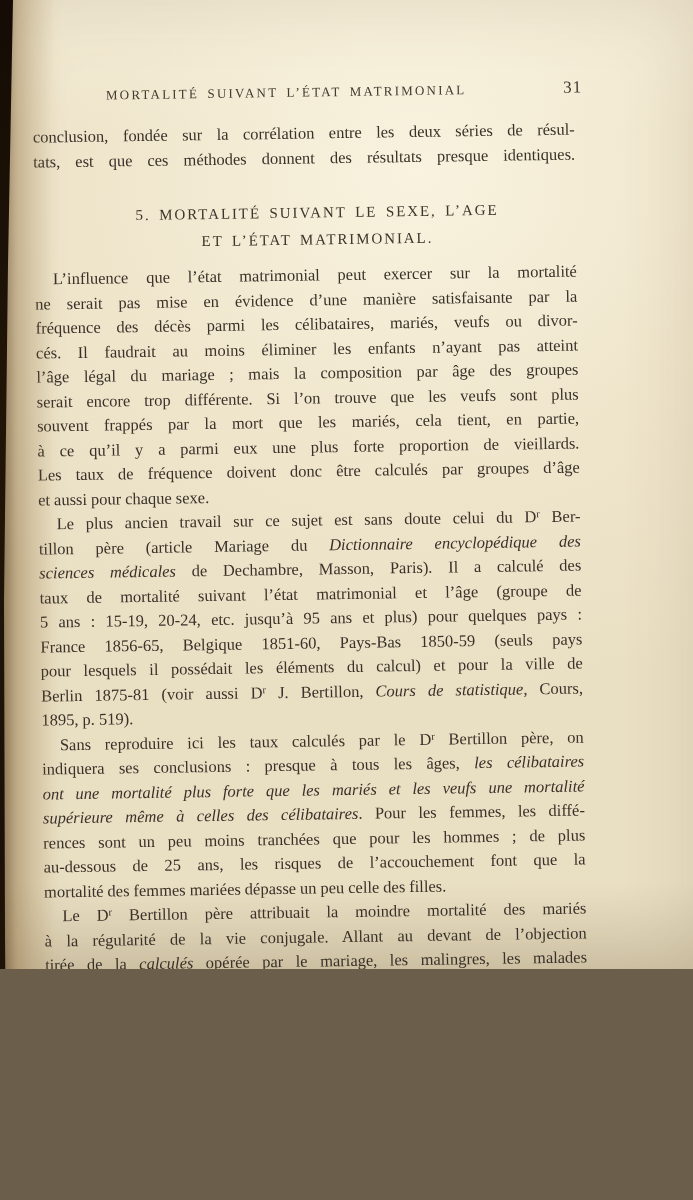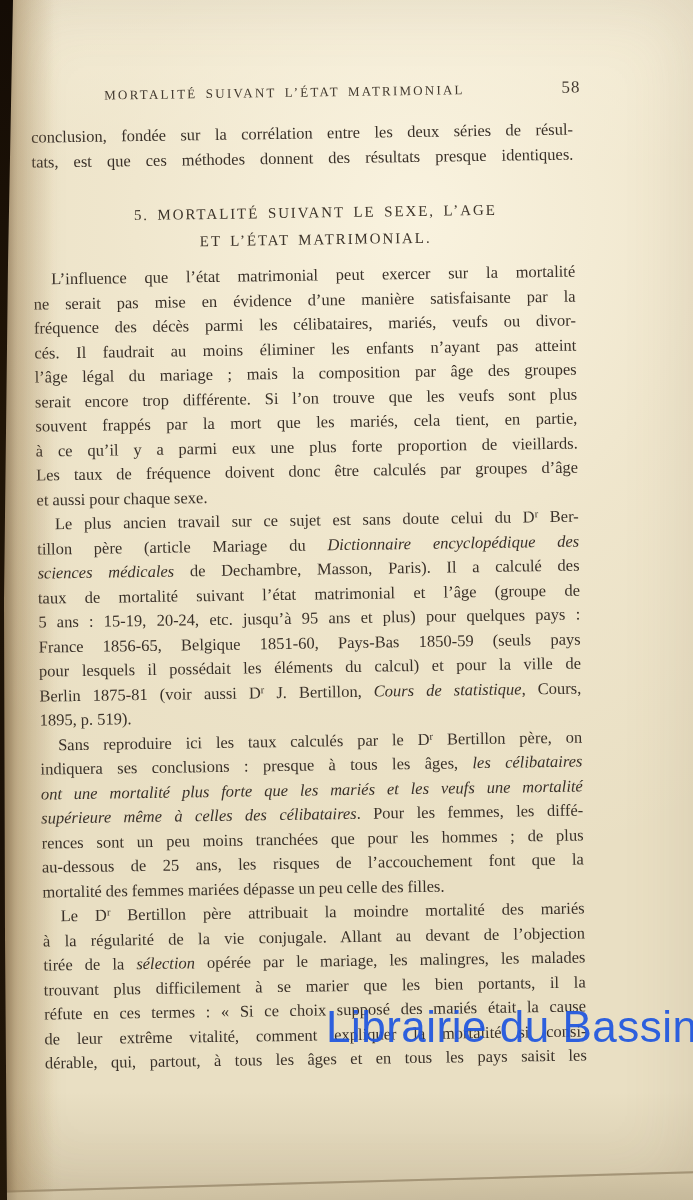--- a/index.html
+++ b/index.html
@@ -1,18 +1,18 @@
 <!DOCTYPE html>
 <html><head>
 <meta charset="utf-8">
 <style>
   html,body{margin:0;padding:0;background:#6b5f4c;}
   .photo{
     position:relative;
-    width:693px;height:1200px;
+    width:693px;height:969px;
     overflow:hidden;
     background:#e9dfc3;
     font-family:"Liberation Serif", serif;
   }
   .page-surface{
     position:absolute;inset:0;
     background:
       radial-gradient(140% 90% at 60% 18%, rgba(252,246,228,0.85) 0%, rgba(248,240,218,0.40) 32%, rgba(0,0,0,0) 62%),
       linear-gradient(90deg, rgba(118,90,52,0.50) 0px, rgba(168,140,94,0.34) 14px, rgba(196,172,124,0.20) 32px, rgba(0,0,0,0) 62px),
       linear-gradient(0deg, rgba(138,118,84,0.22) 0%, rgba(0,0,0,0) 9%),
@@ -84,21 +84,21 @@
 </style>
 </head>
 <body>
 
 <div class="photo">
   <div class="page-surface"></div>
 
   <div class="content">
     <div class="running-header">
       <span class="rh-title">MORTALITÉ SUIVANT L’ÉTAT MATRIMONIAL</span>
-      <span class="rh-page">58</span>
+      <span class="rh-page">31</span>
     </div>
 
     <div class="para-column para-intro">
         <div class="paragraph">
           <div class="line"><span>conclusion, fondée sur la corrélation entre les deux séries de résul-</span></div>
           <div class="line"><span>tats, est que ces méthodes donnent des résultats presque identiques.</span></div>
         </div>
       </div>
 
     <div class="section-heading">
@@ -135,21 +135,21 @@
           <div class="line"><span>indiquera ses conclusions : presque à tous les âges, </span><i>les célibataires</i></div>
           <div class="line"><i>ont une mortalité plus forte que les mariés et les veufs une mortalité</i></div>
           <div class="line"><i>supérieure même à celles des célibataires</i><span>. Pour les femmes, les diffé-</span></div>
           <div class="line"><span>rences sont un peu moins tranchées que pour les hommes ; de plus</span></div>
           <div class="line"><span>au-dessous de 25 ans, les risques de l’accouchement font que la</span></div>
           <div class="line flush"><span>mortalité des femmes mariées dépasse un peu celle des filles.</span></div>
         </div>
         <div class="paragraph">
           <div class="line indent"><span>Le D</span><sup>r</sup><span> Bertillon père attribuait la moindre mortalité des mariés</span></div>
           <div class="line"><span>à la régularité de la vie conjugale. Allant au devant de l’objection</span></div>
-          <div class="line"><span>tirée de la </span><i>sélection</i><span> opérée par le mariage, les malingres, les malades</span></div>
+          <div class="line"><span>tirée de la </span><i>calculés</i><span> opérée par le mariage, les malingres, les malades</span></div>
           <div class="line"><span>trouvant plus difficilement à se marier que les bien portants, il la</span></div>
           <div class="line"><span>réfute en ces termes : « Si ce choix supposé des mariés était la cause</span></div>
           <div class="line"><span>de leur extrême vitalité, comment expliquer la mortalité si consi-</span></div>
           <div class="line"><span>dérable, qui, partout, à tous les âges et en tous les pays saisit les</span></div>
         </div>
       </div>
   </div>
 
   <div class="gutter-shade"></div>
   <div class="spine-edge"></div>

